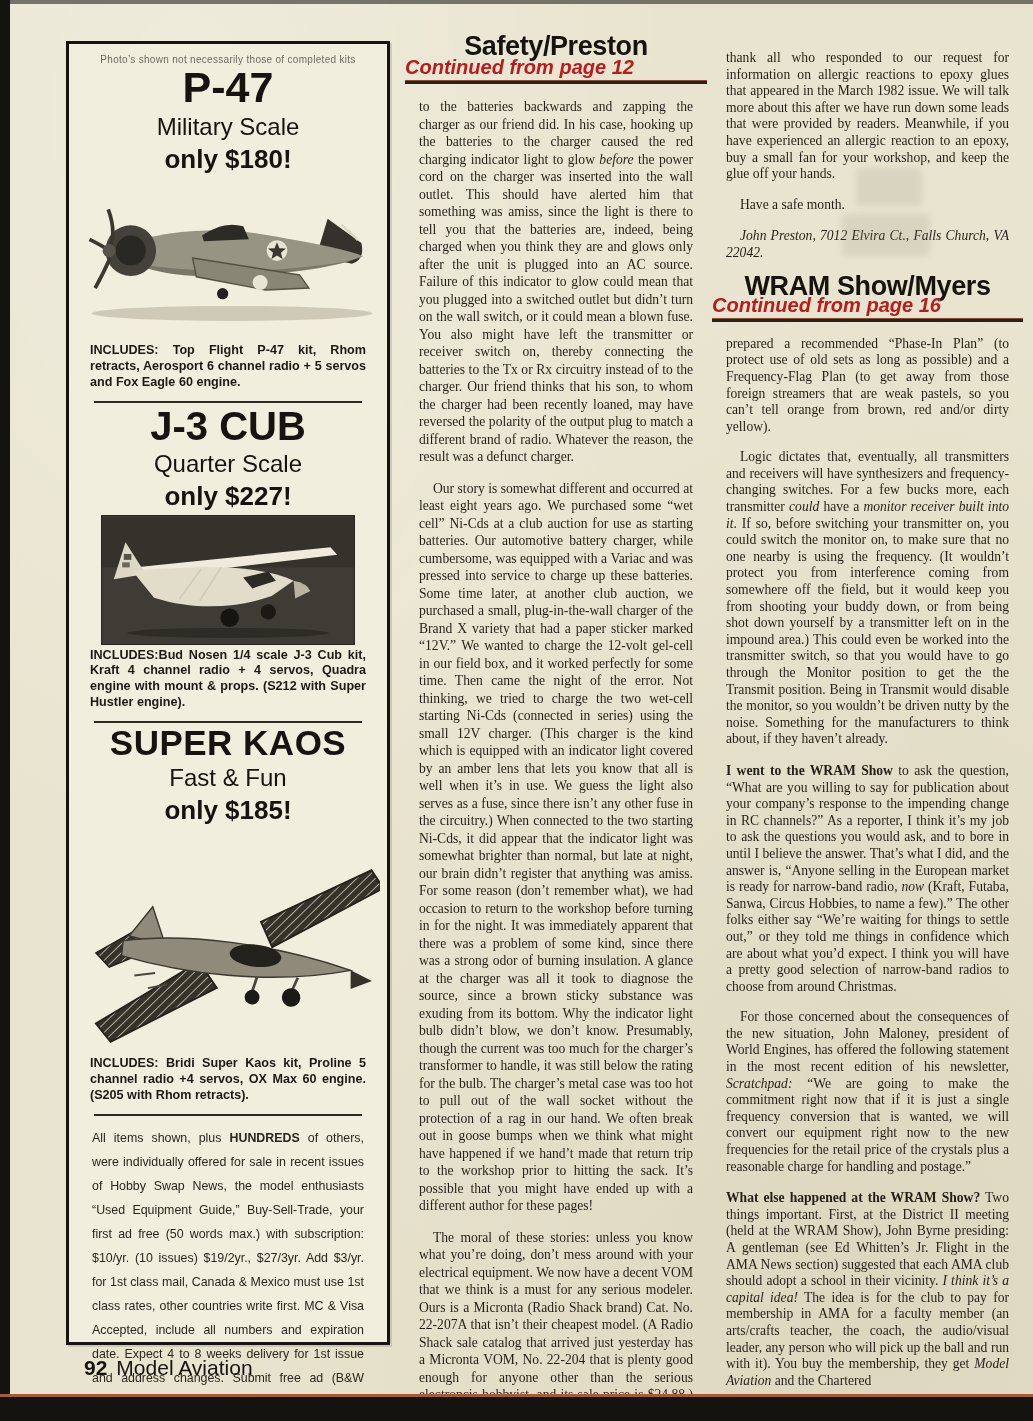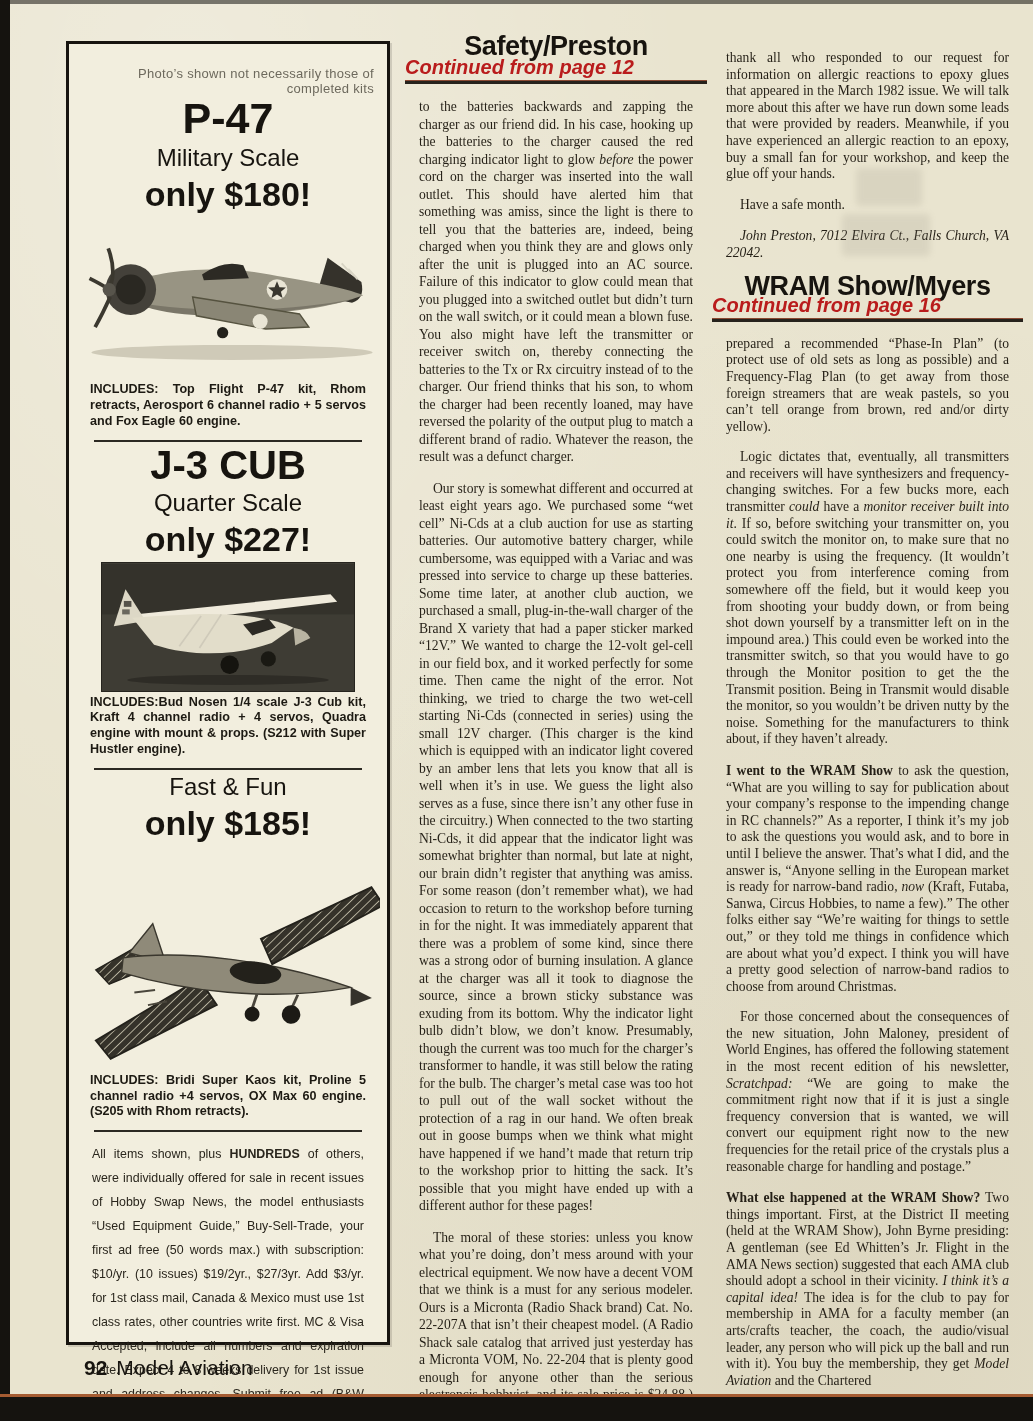--- a/index.html
+++ b/index.html
@@ -9,29 +9,29 @@
         background:radial-gradient(ellipse at 18% 8%, rgba(255,255,255,.28), transparent 42%),
                    radial-gradient(ellipse at 85% 92%, rgba(115,95,55,.10), transparent 55%),
                    radial-gradient(ellipse at 50% 50%, rgba(255,255,255,.08), transparent 70%);}
   .edge-left{position:absolute;left:0;top:0;width:10px;height:100%;background:#15130f;}
   .edge-top{position:absolute;left:0;top:0;width:100%;height:4px;background:rgba(20,18,14,.55);}
   .edge-bottom{position:absolute;left:0;bottom:0;width:100%;height:24px;background:#15130f;border-top:3px solid #a55c32;}
 
   
   .ad{position:absolute;left:66px;top:41px;width:324px;height:1304px;box-sizing:border-box;
       background:#f2eede;border:3px solid #17140f;padding:8px 13px 0;box-shadow:2px 2px 0 rgba(40,35,25,.15);}
-  .ad-disclaimer{font-family:"Liberation Sans",sans-serif;font-size:13px;color:#6d695d;
-      text-align:right;letter-spacing:.3px;margin:14px 0 0;}
+  .ad-disclaimer{font-family:"Liberation Sans",sans-serif;font-size:10px;color:#6d695d;
+      text-align:center;letter-spacing:.3px;margin:2px 0 0;}
   .ad-name{font-family:"Liberation Sans",sans-serif;font-weight:bold;text-align:center;
       margin:0 0 0;line-height:1.05;color:#17140f;}
   .n-p47{font-size:43px;}
   .n-cub{font-size:40px;}
   .n-kaos{font-size:35px;letter-spacing:.5px;}
   .ad-sub{font-family:"Liberation Sans",sans-serif;font-weight:normal;font-size:24px;text-align:center;margin:3px 0 0;color:#17140f;}
-  .ad-price{font-family:"Liberation Sans",sans-serif;font-weight:bold;font-size:34px;text-align:center;margin:3px 0 4px;color:#17140f;}
+  .ad-price{font-family:"Liberation Sans",sans-serif;font-weight:bold;font-size:26px;text-align:center;margin:3px 0 4px;color:#17140f;}
   .photo{margin:4px auto;display:block;}
   .photo-p47{width:300px;height:160px;}
   .photo-cub{width:252px;height:128px;background:#3e3c34;outline:1px solid #26241e;}
   .photo-kaos{width:298px;height:222px;}
   .includes{font-family:"Liberation Sans",sans-serif;font-weight:bold;font-size:12.6px;
       line-height:15.8px;text-align:justify;margin:4px 8px 10px;color:#1d1a13;}
   .ad-divider{border:none;border-top:2px solid #2c2922;margin:2px 12px 2px;}
   .smallprint{font-family:"Liberation Sans",sans-serif;font-size:12.4px;line-height:24px;
       text-align:justify;margin:10px 10px 0;color:#2a261d;}
   .slogan{font-family:"Liberation Sans",sans-serif;font-weight:bold;font-size:12.4px;
@@ -114,20 +114,21 @@
         <circle cx="152" cy="120" r="11" fill="#15140f"></circle>
         <circle cx="198" cy="113" r="9" fill="#1a1913"></circle>
         <ellipse cx="150" cy="138" rx="120" ry="6" fill="#2e2c26"></ellipse>
       </svg>
       <p class="includes">INCLUDES:Bud Nosen 1/4 scale J-3 Cub kit, Kraft 4 channel radio + 4 servos, Quadra engine with mount &amp; props. (S212 with Super Hustler engine).</p>
     </section>
 
     <hr class="ad-divider">
 
     <section>
+      <h1 class="ad-name n-kaos">SUPER KAOS</h1>
       <div class="ad-sub">Fast &amp; Fun</div>
       <div class="ad-price">only $185!</div>
       <svg class="photo photo-kaos" viewBox="0 0 320 240" aria-hidden="true">
         <defs>
           <pattern id="hatchA" width="7" height="7" patternUnits="userSpaceOnUse" patternTransform="rotate(40)">
             <rect width="7" height="7" fill="#35322a"></rect>
             <line x1="0" y1="0" x2="0" y2="7" stroke="#b9b4a0" stroke-width="2"></line>
           </pattern>
         </defs>
         <g transform="rotate(6 160 120)">

